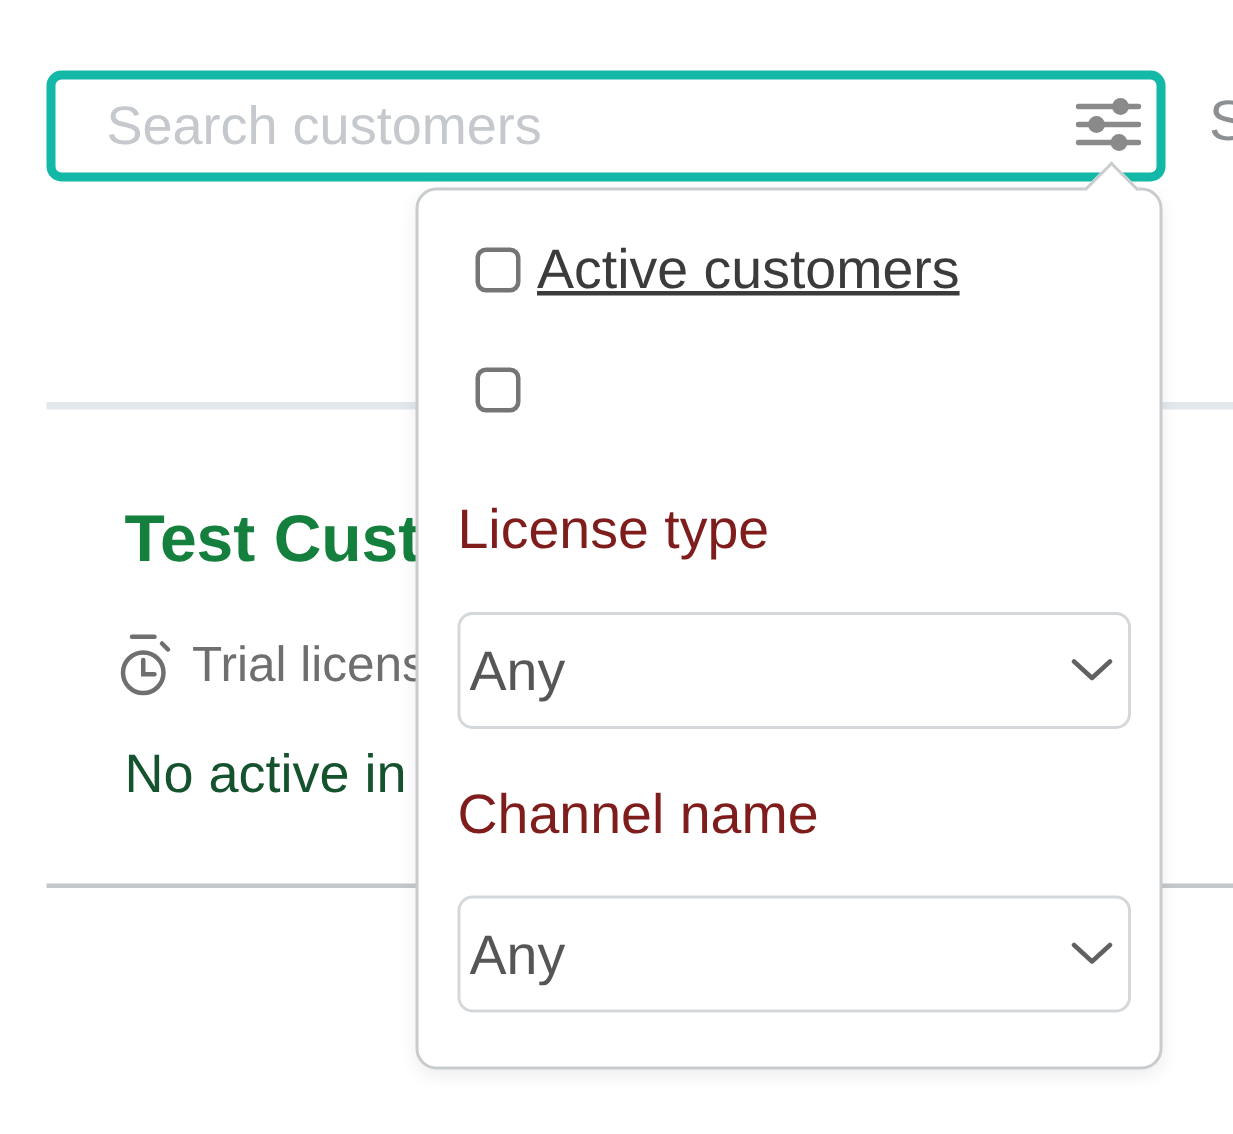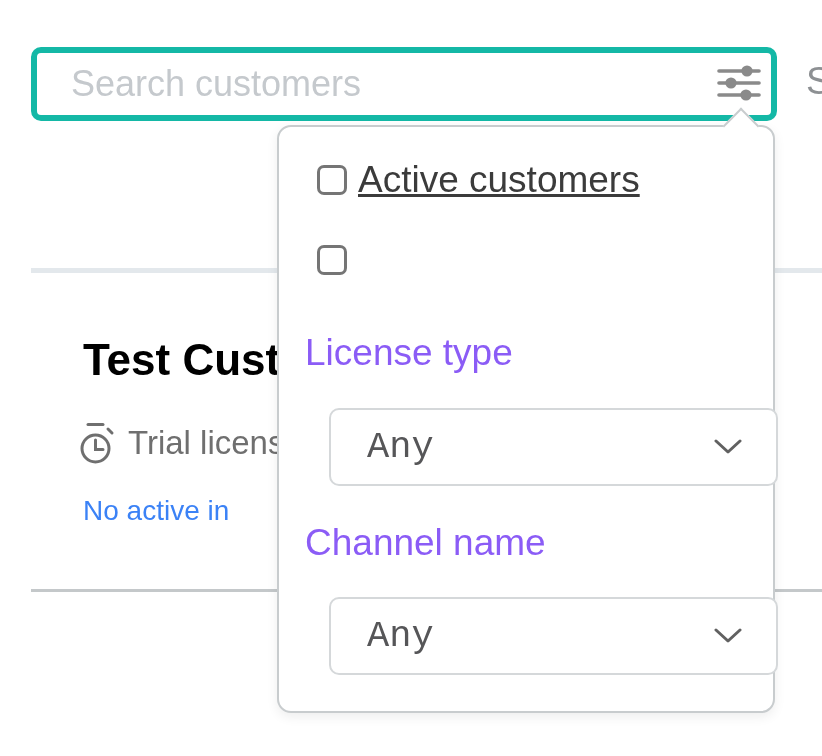--- a/index.html
+++ b/index.html
@@ -44,34 +44,34 @@
   .divider-top {
     position: absolute; left: 31px; top: 268px;
     width: 791px; height: 5px; background: #e3e8ec;
   }
   .divider-bottom {
     position: absolute; left: 31px; top: 589px;
     width: 791px; height: 3px; background: #c4c8ca;
   }
   .customer-title {
     position: absolute; left: 83px; top: 334px;
-    font-size: 44px; font-weight: 700; color: #000000;
+    font-size: 44px; font-weight: 700; color: #15803d;
     line-height: 52px; white-space: nowrap;
   }
   .license-row {
     position: absolute; left: 79px; top: 421px;
     display: flex; align-items: flex-start;
     color: #6f6f6f; white-space: nowrap;
   }
   .license-row .license-text {
     font-size: 33px; line-height: 44px; margin-left: 11px; color: #6f6f6f;
   }
   .status-text {
     position: absolute; left: 83px; top: 495px;
-    font-size: 28px; color: #3b82f6; white-space: nowrap;
+    font-size: 36px; color: #14532d; white-space: nowrap;
   }
 
   
   .popover {
     position: absolute; left: 277px; top: 125px;
     width: 498px; height: 588px;
     background: #ffffff;
     border: 2px solid #c8ccce;
     border-radius: 14px;
     box-shadow: 0 4px 12px rgba(0,0,0,0.07);
@@ -95,36 +95,36 @@
   .checkbox-row input[type="checkbox"] {
     appearance: none; -webkit-appearance: none;
     width: 30px; height: 30px;
     border: 3px solid #757575; border-radius: 7px;
     background: #fff; margin: 0; cursor: pointer; flex: 0 0 auto;
   }
   .checkbox-row .cb-label {
     font-size: 37px; color: #3b3b3b; margin-left: 11px; line-height: 44px; text-decoration: underline;
   }
   .section-label {
-    font-size: 37px; color: #8b5cf6; line-height: 46px; white-space: nowrap;
+    font-size: 37px; color: #7f1d1d; line-height: 46px; white-space: nowrap;
   }
   .section-label.license { margin-top: 48px; }
   .section-label.channel { margin-top: 34px; }
   .select-wrap { position: relative; width: 449px; height: 78px; }
   .select-wrap.license { margin-top: 32px; }
   .select-wrap.channel { margin-top: 31px; }
   .select-wrap select {
     appearance: none; -webkit-appearance: none;
     width: 100%; height: 100%;
     border: 2px solid #d5d8da; border-radius: 10px;
     background: #ffffff;
-    padding: 0 50px 0 36px;
-    font-family: Liberation Mono, monospace;
+    padding: 0 50px 0 6px;
+    font-family: Liberation Sans, sans-serif;
     font-size: 37px; color: #565658;
-    cursor: pointer; outline: none; margin-left: 24px;
+    cursor: pointer; outline: none;
   }
   .select-wrap .chevron {
     position: absolute; right: 12px; top: 31px;
     pointer-events: none;
   }
 </style>
 </head>
 <body>
 
 <div class="canvas">

